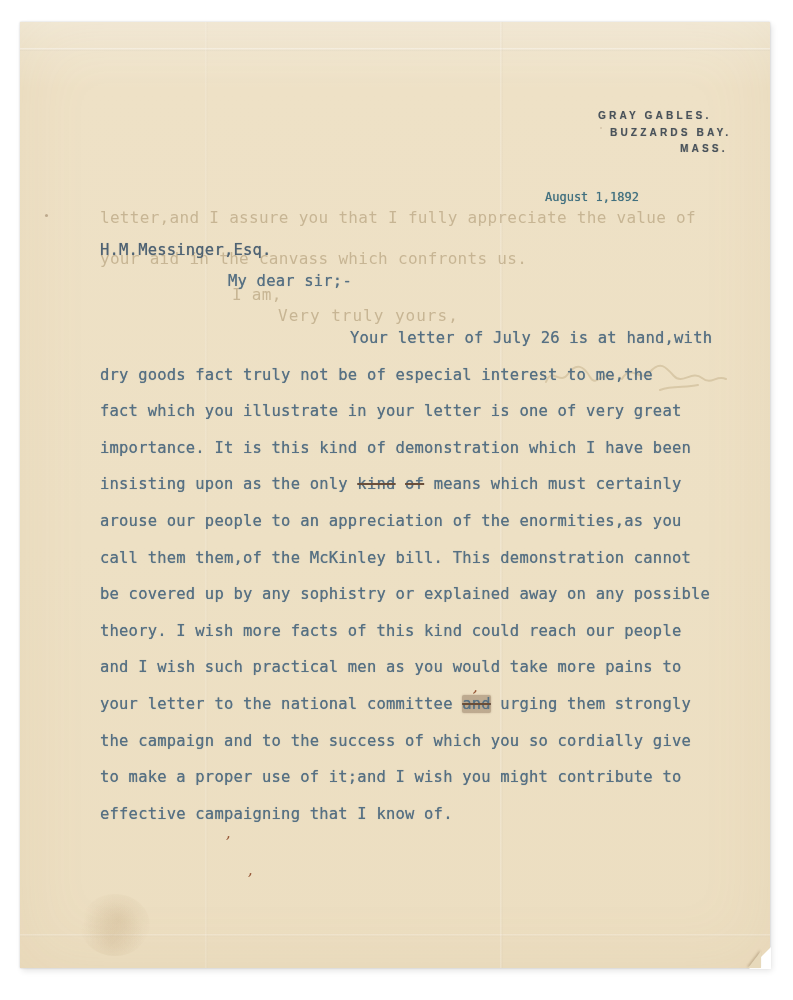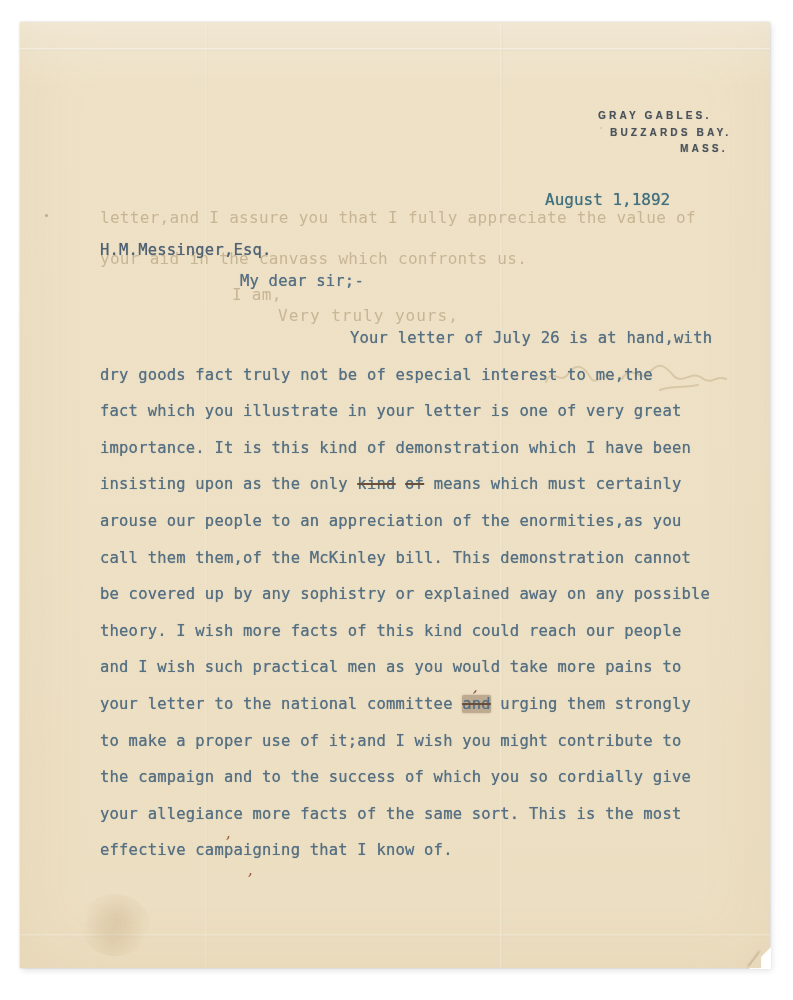--- a/index.html
+++ b/index.html
@@ -29,26 +29,26 @@
 
   .letterhead-line {
     position:absolute; font-family:"Liberation Sans", sans-serif; font-weight:bold;
     font-size:10px; letter-spacing:3.2px; color:#49525a;
     text-shadow:0.4px 0.4px 0.7px rgba(73,82,90,0.45);
   }
   .lh1 { left:578px; top:88px; }
   .lh2 { left:590px; top:105px; }
   .lh3 { left:660px; top:121px; }
 
-  .date-line { position:absolute; left:525px; top:168px; font-size:16px; color:#41707f;
+  .date-line { position:absolute; left:525px; top:168px; font-size:12px; color:#41707f;
     text-shadow:0 0 0.7px rgba(65,112,127,0.8); white-space:pre;text-align:center; }
 
   .recipient-line { position:absolute; left:80px; top:219px; font-size:15.5px; color:#4e6273;
     text-shadow:0 0 0.7px rgba(78,98,115,0.85); white-space:pre; z-index:3; }
-  .salutation-line { position:absolute; left:220px; top:250px; font-size:15.5px; white-space:pre; z-index:3; }
+  .salutation-line { position:absolute; left:208px; top:250px; font-size:15.5px; white-space:pre; z-index:3; }
 
   .body-block { position:absolute; left:80px; top:283px; width:640px; font-size:15.5px; z-index:3; }
   .body-line { height:36.6px; white-space:pre; }
   .ind-para { padding-left:250px;margin-top:24px; }
   .ind-close { padding-left:128px; }
   .struck { text-decoration:line-through; text-decoration-thickness:2px;
     text-decoration-color:rgba(107,70,44,0.85); }
   .smudge { background:rgba(112,85,60,0.38); border-radius:2px; box-shadow:0 0 2px rgba(112,85,60,0.35); }
 
   
@@ -123,23 +123,22 @@
         <div class="body-line"><span>dry goods fact truly not be of especial interest to me,the</span></div>
         <div class="body-line"><span>fact which you illustrate in your letter is one of very great</span></div>
         <div class="body-line"><span>importance. It is this kind of demonstration which I have been</span></div>
         <div class="body-line"><span>insisting upon as the only </span><span class="struck">kind</span><span> </span><span class="struck">of</span><span> means which must certainly</span></div>
         <div class="body-line"><span>arouse our people to an appreciation of the enormities,as you</span></div>
         <div class="body-line"><span>call them them,of the McKinley bill. This demonstration cannot</span></div>
         <div class="body-line"><span>be covered up by any sophistry or explained away on any possible</span></div>
         <div class="body-line"><span>theory. I wish more facts of this kind could reach our people</span></div>
         <div class="body-line"><span>and I wish such practical men as you would take more pains to</span></div>
         <div class="body-line"><span>your letter to the national committee </span><span class="struck smudge">and</span><span> urging them strongly</span></div>
+        <div class="body-line"><span>the campaign and to the success of which you so cordially give</span></div>
         <div class="body-line"><span>to make a proper use of it;and I wish you might contribute to</span></div>
-        <div class="body-line"><span>the campaign and to the success of which you so cordially give</span></div>
-        <div class="body-line"><span>your allegiance more facts of the same sort. This is the most</span></div>
         <div class="body-line"><span>effective campaigning that I know of.</span></div>
       </div>
 
     <div class="pen-mark pm1">,</div>
     <div class="pen-mark pm2">,</div>
     <div class="pen-mark pm3">,</div>
 
     <div class="stain"></div>
     <div class="speck sp1"></div>
     <div class="speck sp2"></div>

